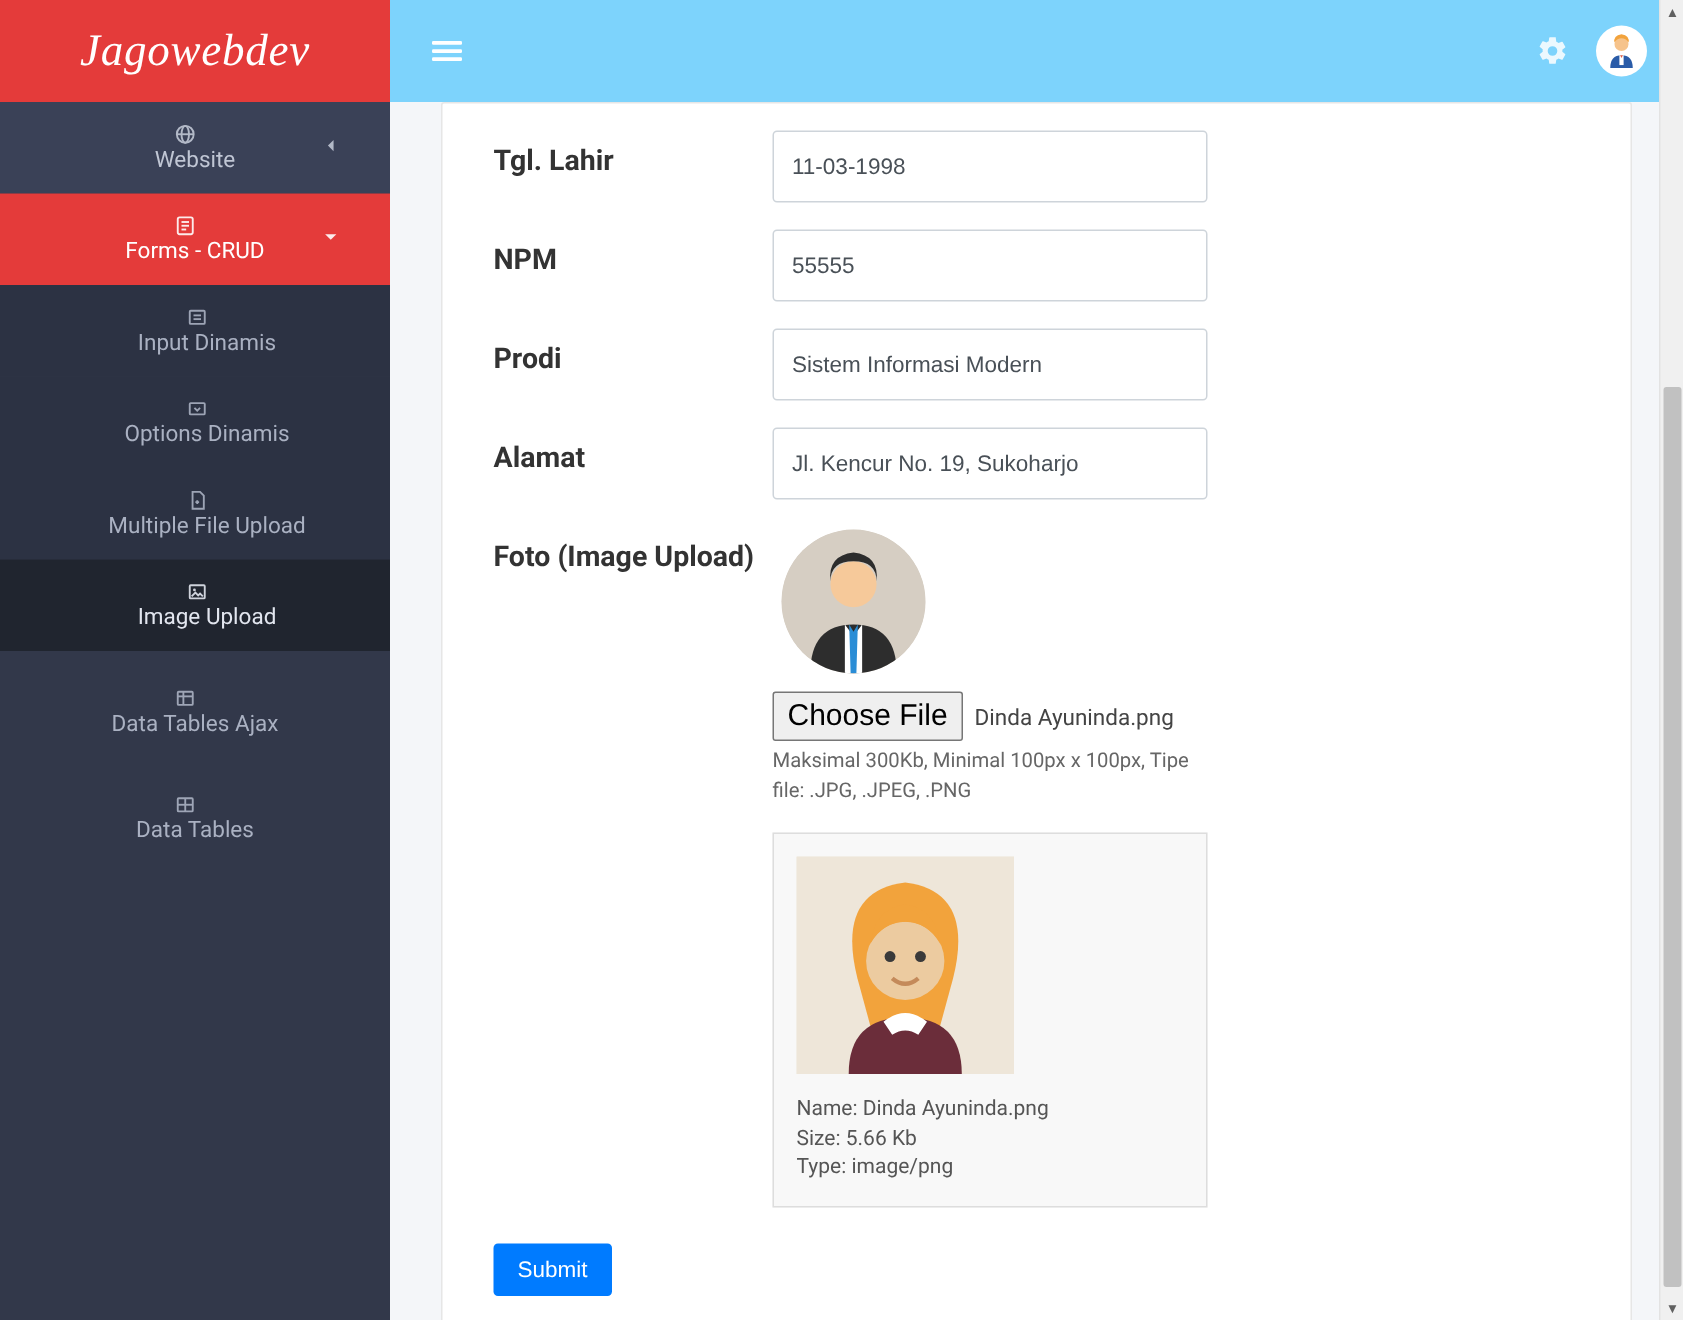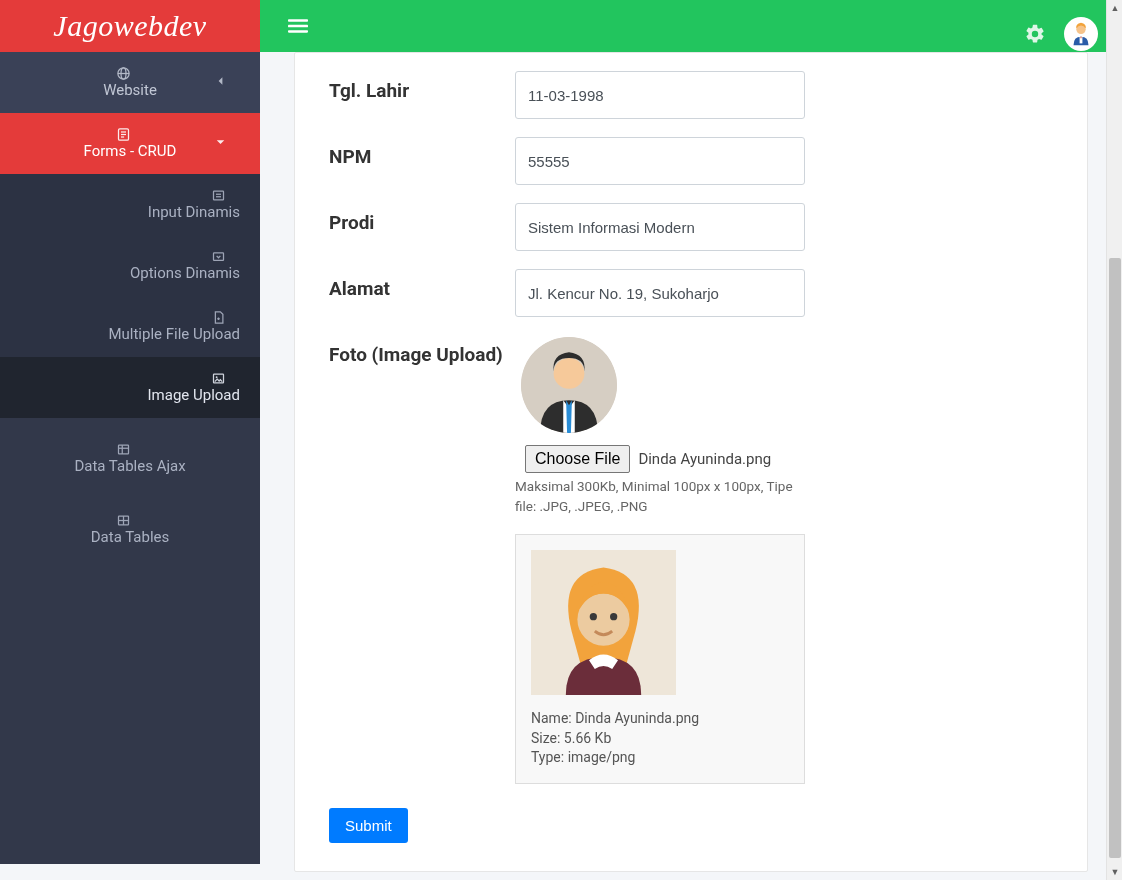--- a/index.html
+++ b/index.html
@@ -6,22 +6,22 @@
   body {
     font-family: -apple-system, BlinkMacSystemFont, "Segoe UI", Roboto, "Helvetica Neue", Arial, sans-serif;
     background: #f4f6f9;
     color: #333;
     width: 1122px;
     height: 880px;
     overflow: hidden;
     position: relative;
   }
   .header {
-    height: 52px;
-    background: #22c55e;
+    height: 68px;
+    background: #7dd3fc;
     display: flex;
     align-items: center;
     position: relative;
   }
   .logo-area {
     width: 260px;
     height: 68px;
     display: flex;
     align-items: center;
     justify-content: center;
@@ -102,21 +102,20 @@
     right: 18px;
     top: 50%;
     transform: translateY(-50%);
   }
   .nav-item svg, .nav-sub svg { width: 15px; height: 15px; margin-right: 14px; flex-shrink: 0; opacity: 0.9; }
   .nav-sub {
     background: #2c3243;
     padding-left: 36px;
     color: #aab1c2;
     font-size: 15px;
-    align-items: flex-end;
   }
   .nav-sub.active {
     background: #20252f;
     color: #e2e6ef;
   }
   .nav-sep { height: 10px; background: #32384a; }
   .content {
     flex: 1;
     padding: 0 34px 30px 34px;
     overflow: visible;
@@ -168,24 +167,23 @@
   .file-row {
     display: flex;
     align-items: center;
     gap: 8px;
     margin-bottom: 4px;
   }
   .choose-btn {
     border: 1px solid #767676;
     background: #efefef;
     padding: 4px 9px;
-    font-size: 16px;
+    font-size: 20px;
     border-radius: 2px;
     cursor: pointer;
-    margin-left: 10px;
   }
   .file-name {
     font-size: 15px;
     color: #444;
   }
   .hint {
     font-size: 13.5px;
     color: #666;
     line-height: 1.45;
     max-width: 290px;

